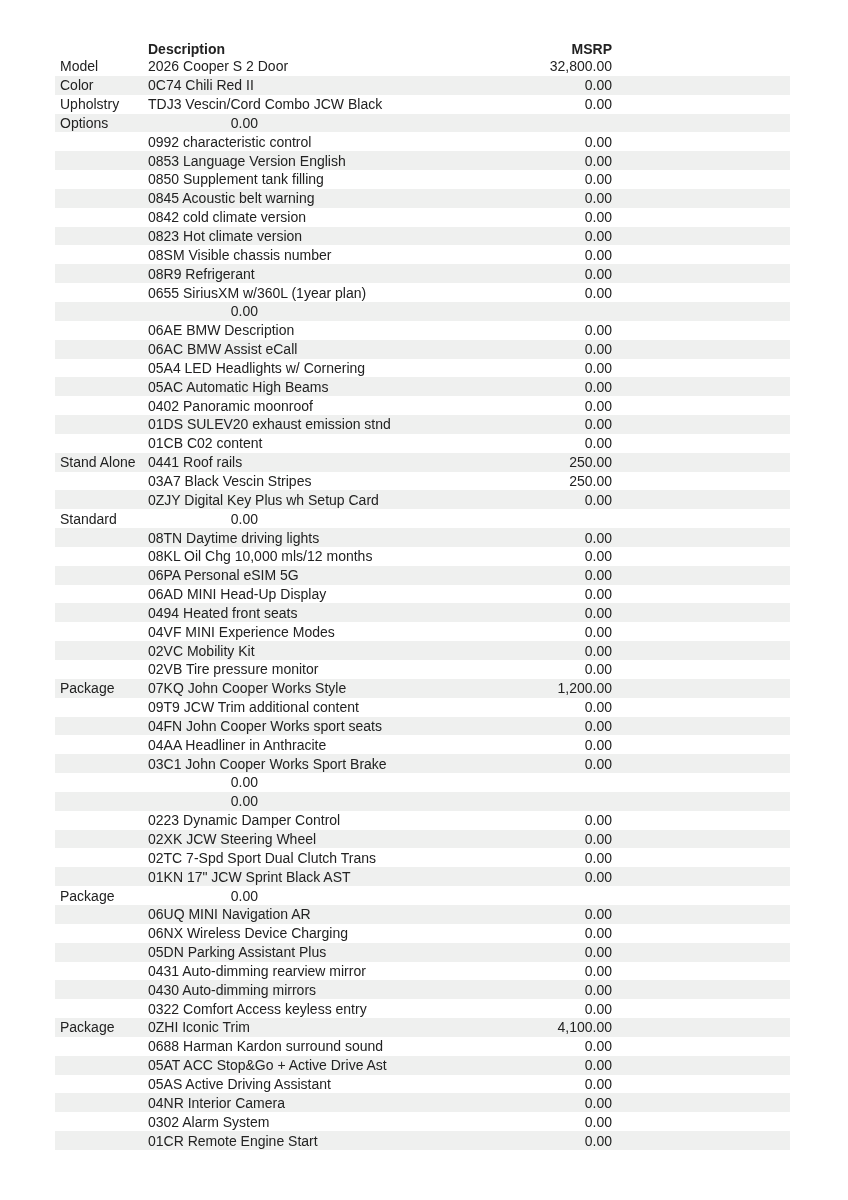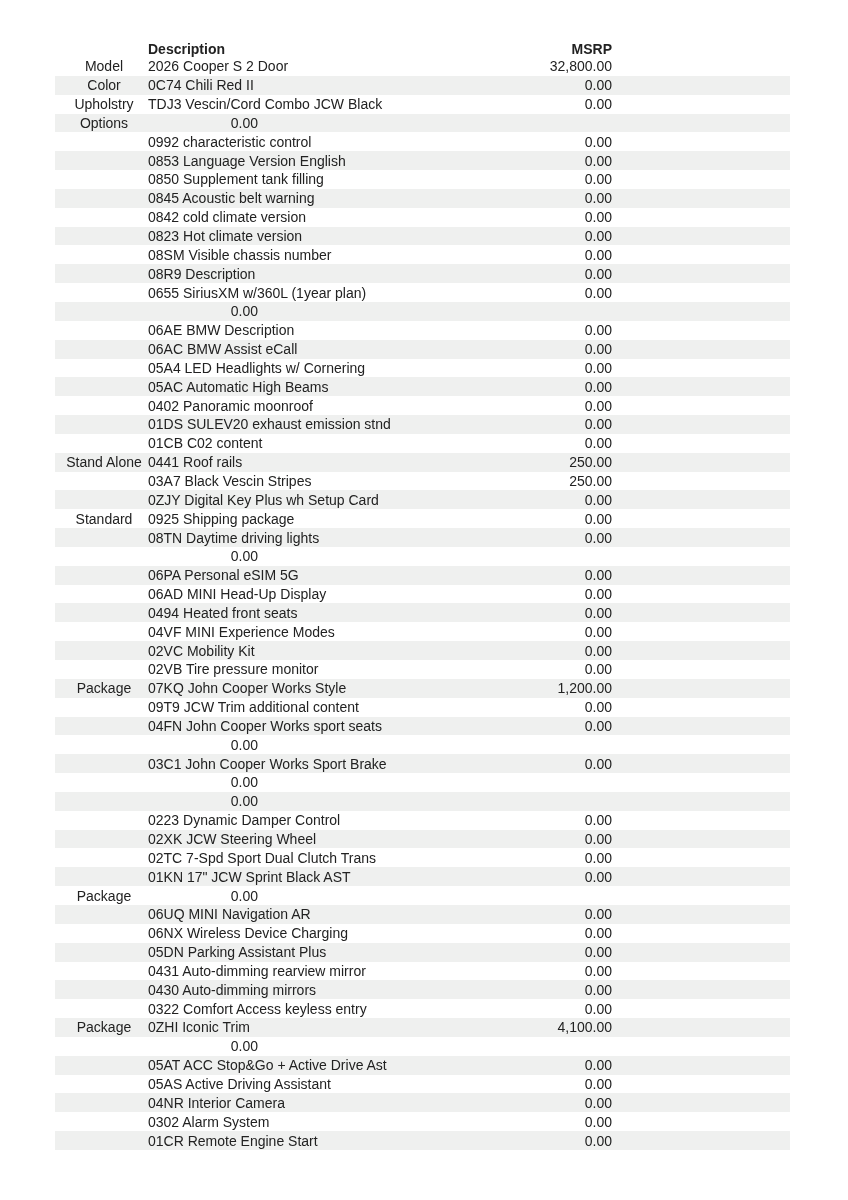--- a/index.html
+++ b/index.html
@@ -37,21 +37,20 @@
   }
   .row:nth-child(even) {
     background: #eff0ef;
   }
   .cat {
     width: 93px;
     padding-left: 5px;
     box-sizing: border-box;
     flex: 0 0 auto;
     overflow: hidden;
-    text-align: center;
   }
   .desc {
     flex: 1 1 auto;
     overflow: hidden;
   }
   .msrp {
     width: 110px;
     flex: 0 0 auto;
     text-align: right;
   }
@@ -131,21 +130,21 @@
         <div class="spacer"></div>
       </div>
       <div class="row">
         <div class="cat"></div>
         <div class="desc">08SM Visible chassis number</div>
         <div class="msrp">0.00</div>
         <div class="spacer"></div>
       </div>
       <div class="row">
         <div class="cat"></div>
-        <div class="desc">08R9 Description</div>
+        <div class="desc">08R9 Refrigerant</div>
         <div class="msrp">0.00</div>
         <div class="spacer"></div>
       </div>
       <div class="row">
         <div class="cat"></div>
         <div class="desc">0655 SiriusXM w/360L (1year plan)</div>
         <div class="msrp">0.00</div>
         <div class="spacer"></div>
       </div>
       <div class="row">
@@ -208,32 +207,32 @@
         <div class="spacer"></div>
       </div>
       <div class="row">
         <div class="cat"></div>
         <div class="desc">0ZJY Digital Key Plus wh Setup Card</div>
         <div class="msrp">0.00</div>
         <div class="spacer"></div>
       </div>
       <div class="row">
         <div class="cat">Standard</div>
-        <div class="desc">0925 Shipping package</div>
         <div class="msrp">0.00</div>
         <div class="spacer"></div>
       </div>
       <div class="row">
         <div class="cat"></div>
         <div class="desc">08TN Daytime driving lights</div>
         <div class="msrp">0.00</div>
         <div class="spacer"></div>
       </div>
       <div class="row">
         <div class="cat"></div>
+        <div class="desc">08KL Oil Chg 10,000 mls/12 months</div>
         <div class="msrp">0.00</div>
         <div class="spacer"></div>
       </div>
       <div class="row">
         <div class="cat"></div>
         <div class="desc">06PA Personal eSIM 5G</div>
         <div class="msrp">0.00</div>
         <div class="spacer"></div>
       </div>
       <div class="row">
@@ -279,20 +278,21 @@
         <div class="spacer"></div>
       </div>
       <div class="row">
         <div class="cat"></div>
         <div class="desc">04FN John Cooper Works sport seats</div>
         <div class="msrp">0.00</div>
         <div class="spacer"></div>
       </div>
       <div class="row">
         <div class="cat"></div>
+        <div class="desc">04AA Headliner in Anthracite</div>
         <div class="msrp">0.00</div>
         <div class="spacer"></div>
       </div>
       <div class="row">
         <div class="cat"></div>
         <div class="desc">03C1 John Cooper Works Sport Brake</div>
         <div class="msrp">0.00</div>
         <div class="spacer"></div>
       </div>
       <div class="row">
@@ -371,20 +371,21 @@
         <div class="spacer"></div>
       </div>
       <div class="row">
         <div class="cat">Package</div>
         <div class="desc">0ZHI Iconic Trim</div>
         <div class="msrp">4,100.00</div>
         <div class="spacer"></div>
       </div>
       <div class="row">
         <div class="cat"></div>
+        <div class="desc">0688 Harman Kardon surround sound</div>
         <div class="msrp">0.00</div>
         <div class="spacer"></div>
       </div>
       <div class="row">
         <div class="cat"></div>
         <div class="desc">05AT ACC Stop&amp;Go + Active Drive Ast</div>
         <div class="msrp">0.00</div>
         <div class="spacer"></div>
       </div>
       <div class="row">

